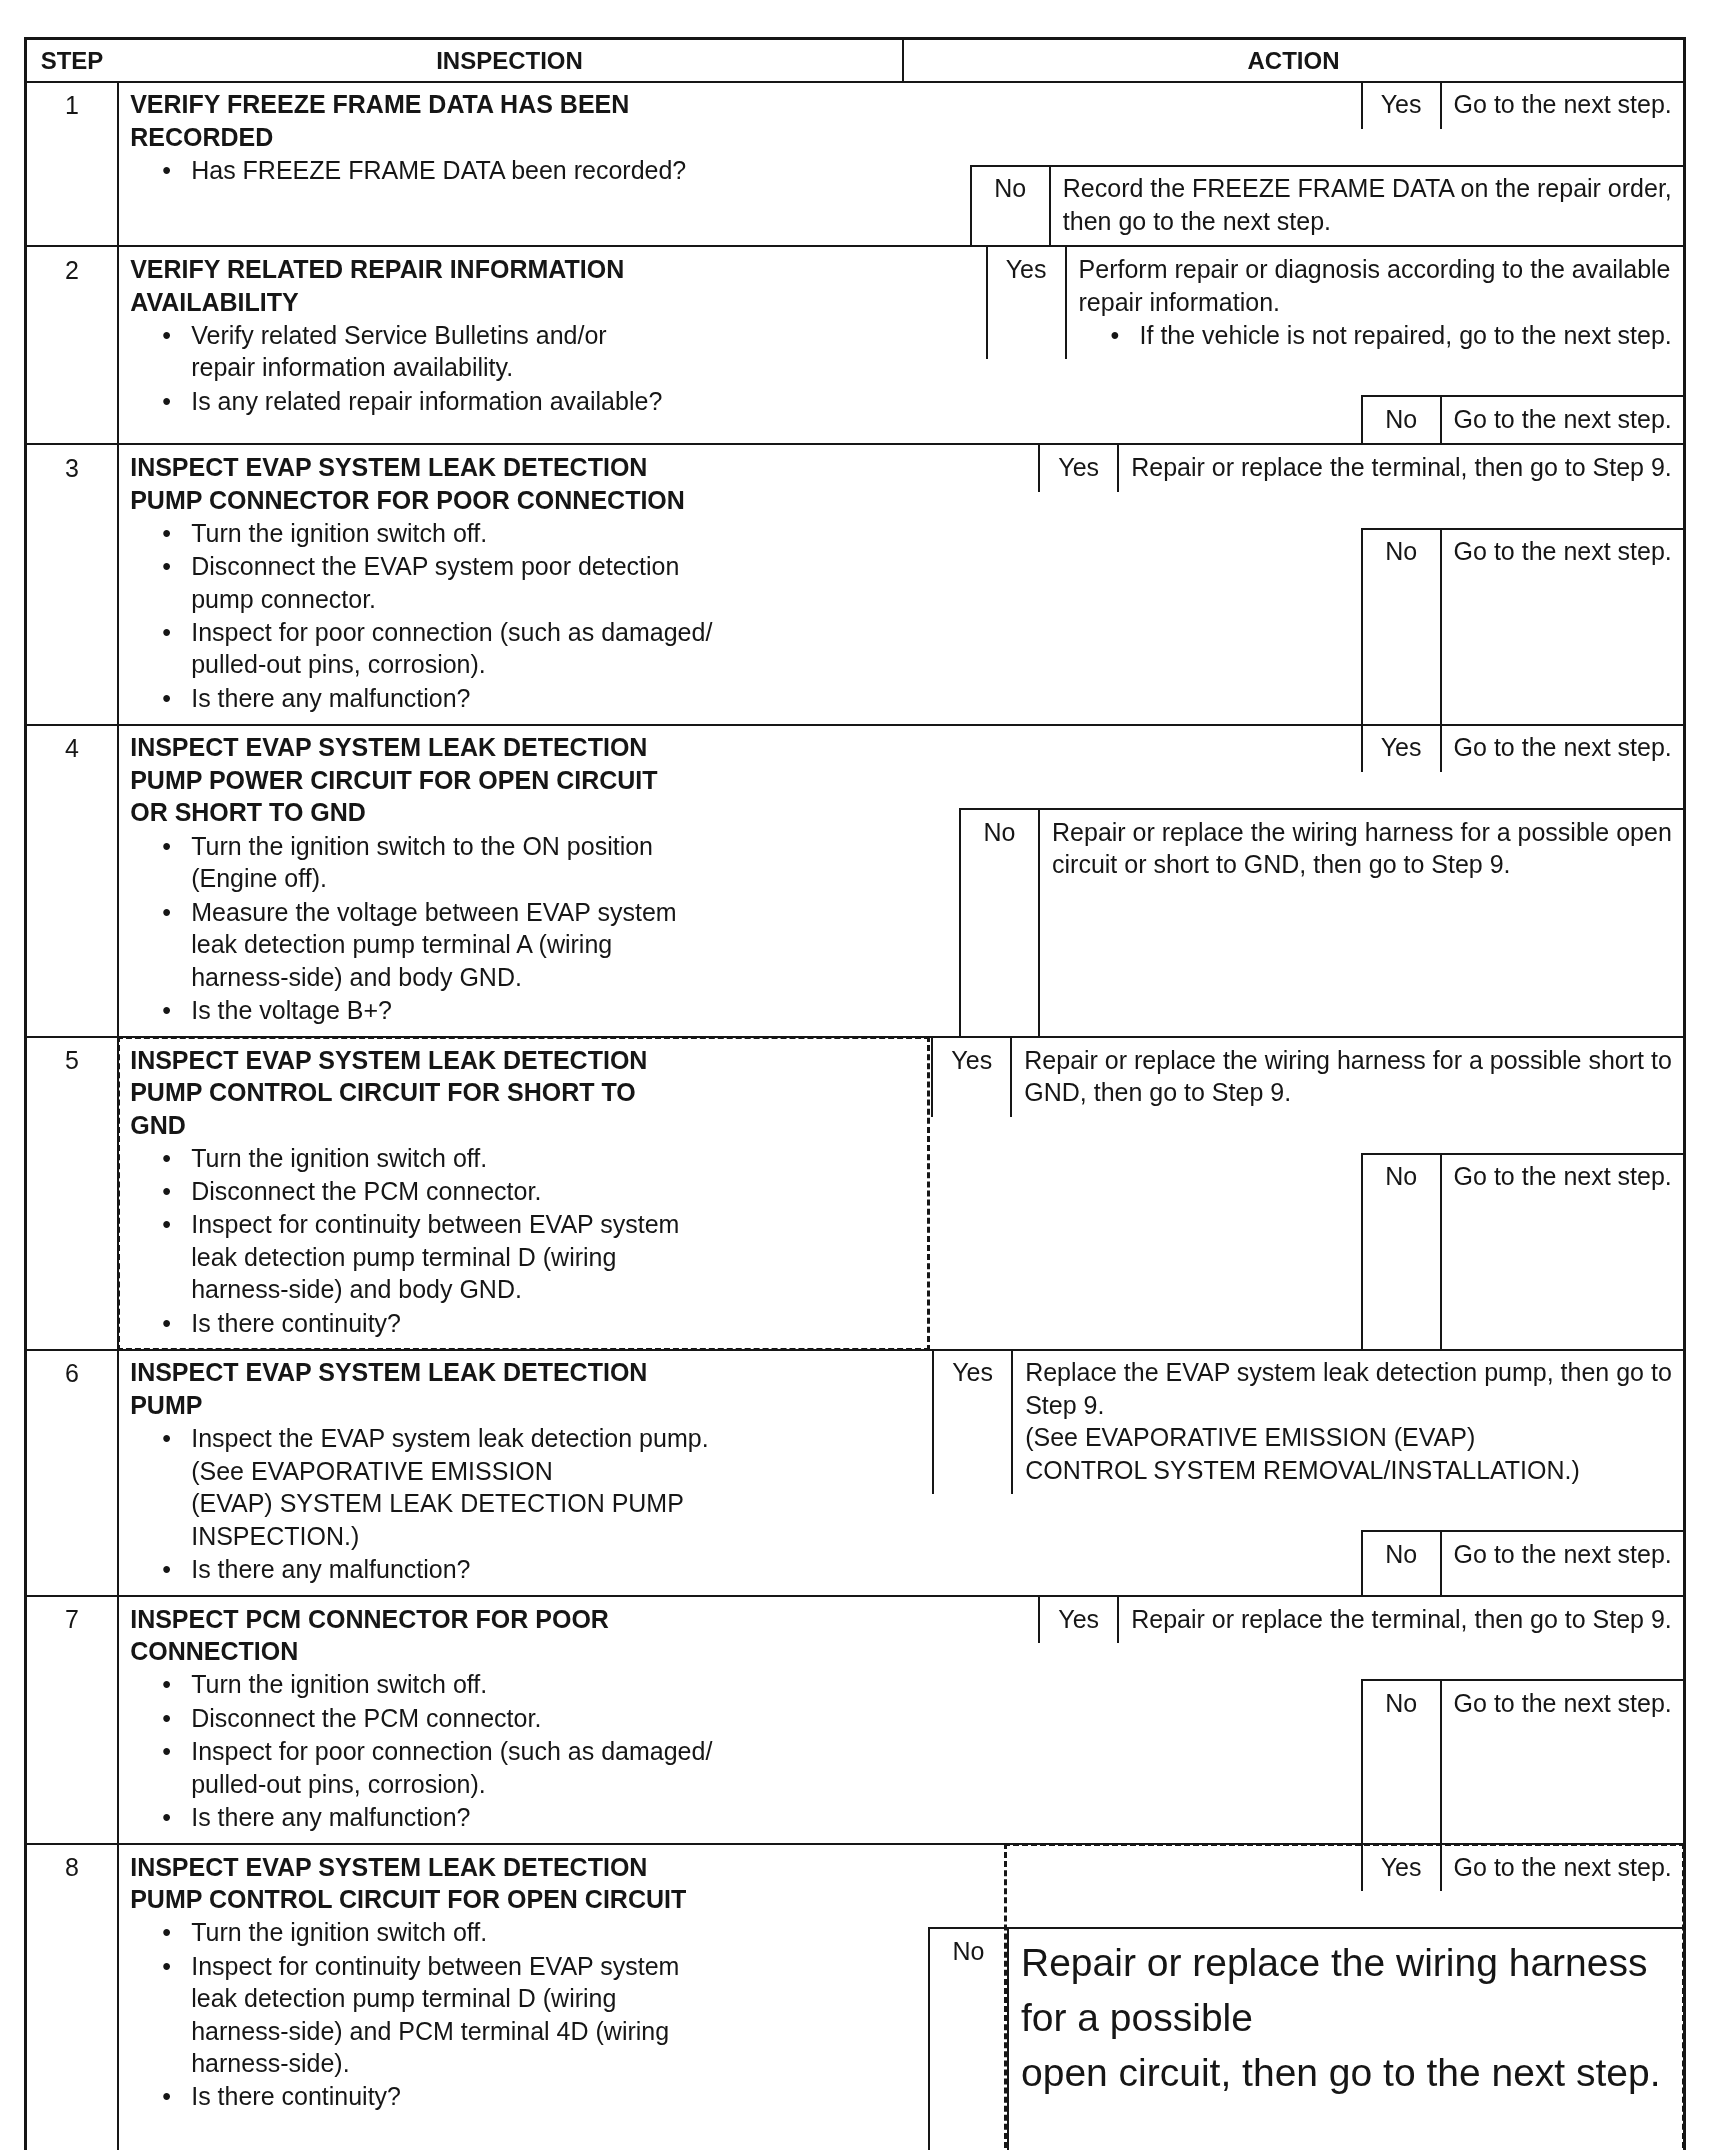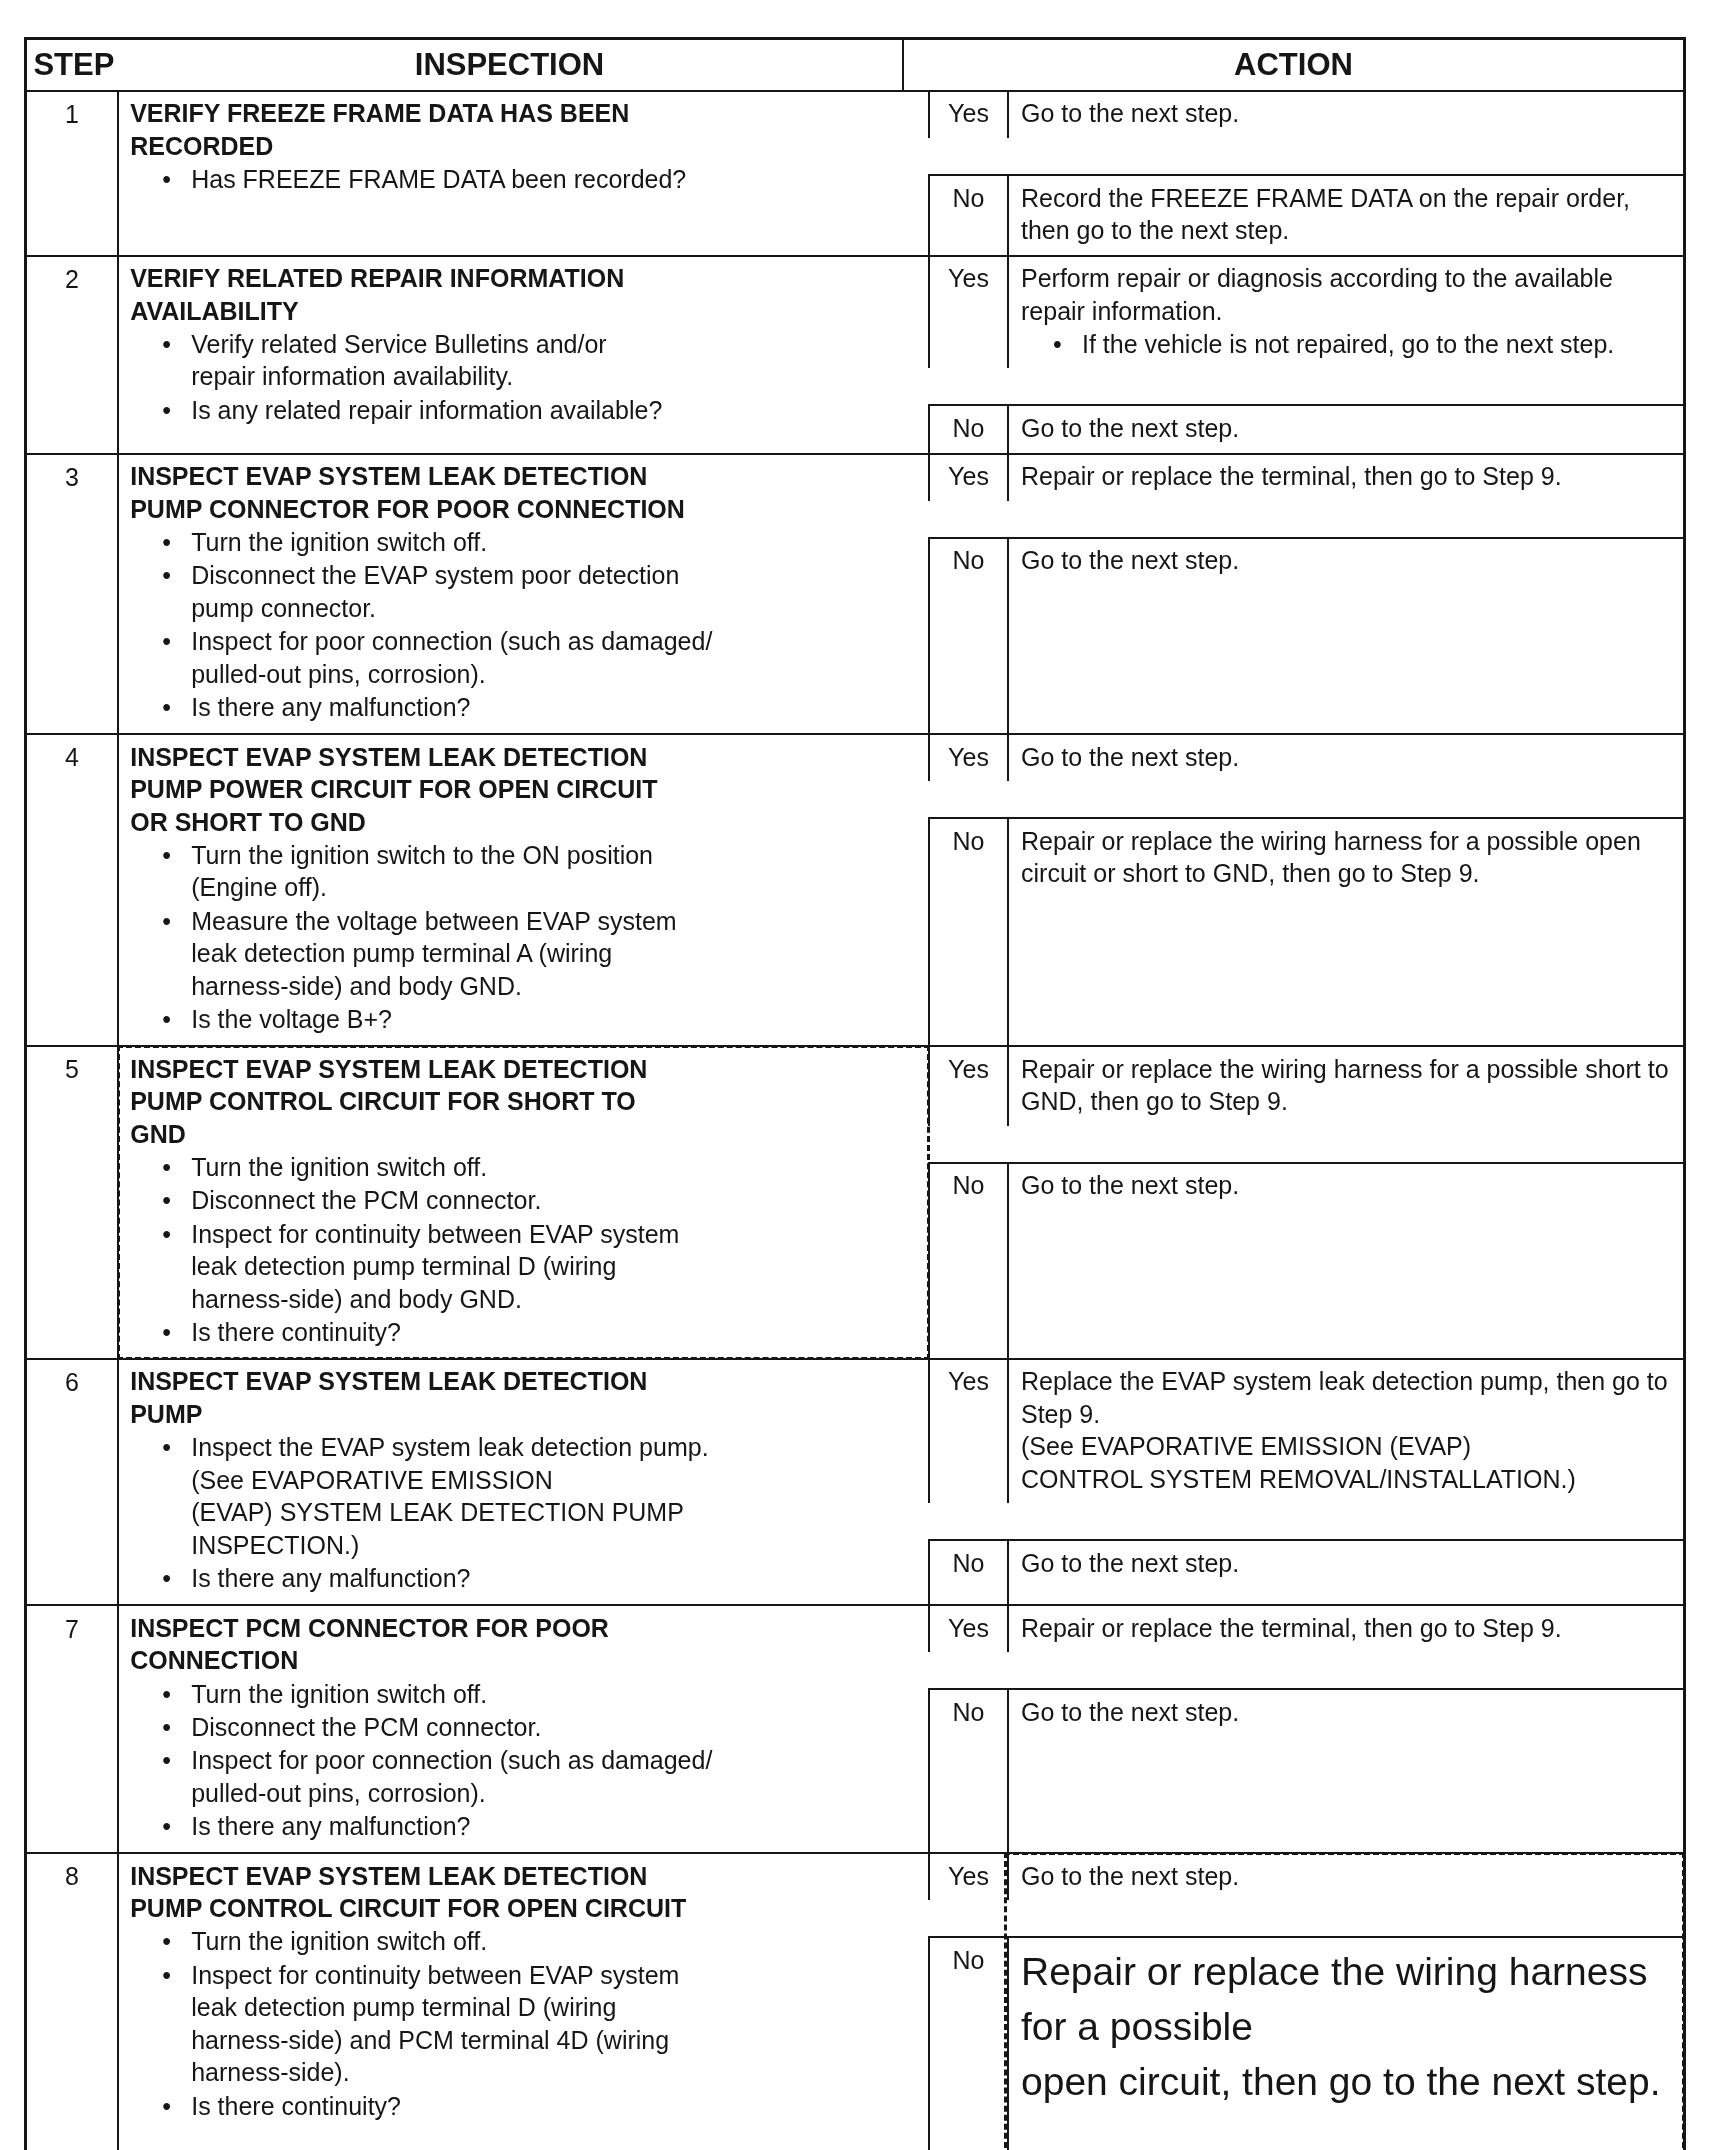--- a/index.html
+++ b/index.html
@@ -15,41 +15,41 @@
   }
   .page { padding: 37px 23px 16px 24px; }
 
   .diag-table {
     width: 1662px;
     border: 3.2px solid #161616;
     background: #ffffff;
   }
 
   
-  .header-row { display: flex; font-weight: bold; font-size: 31px; }
+  .header-row { display: flex; font-weight: bold; font-size: 24px; }
   .hcell { padding: 4.8px 6.4px; text-align: center; }
   .h-step { width: 90px; }
   .h-inspection { width: 785px; }
   .h-action { flex: 1; border-left: 2.4px solid #161616; }
 
   
   .step-row { display: flex; align-items: stretch; border-top: 2.4px solid #161616; }
   .step-num { width: 90px; text-align: center; padding-top: 6.4px; }
   .inspection {
     width: 811px;
     border-left: 2.4px solid #161616;
     padding: 5.6px 13px 9.6px 11.2px;
     position: relative;
   }
   .title { font-weight: bold; white-space: pre-line; }
 
   .bullet { position: relative; padding-left: 61px; white-space: pre-line; margin-top: 0.8px; }
   .bullet::before { content: "•"; position: absolute; left: 32px; top: 0; }
 
-  .actions { flex: 1; display: flex; flex-direction: column; position: relative; }
+  .actions { flex: 1; display: flex; flex-direction: column; position: relative; align-items: flex-end; }
   .action-sub { display: flex; align-items: stretch; }
   .action-sub:last-child { flex: 1; }
   .action-sub + .action-sub { border-top: 2.4px solid #161616; margin-top: 36px; }
   .action-label { width: 79px; border-left: 2.4px solid #161616; text-align: center; padding-top: 5.6px; }
   .action-text { flex: 1; border-left: 2.4px solid #161616; padding: 5.6px 11.2px 8px 12px; }
   .atext { display: block; white-space: pre-line; }
 
   .big .atext { font-size: 39px; line-height: 1.42; }
 
   

